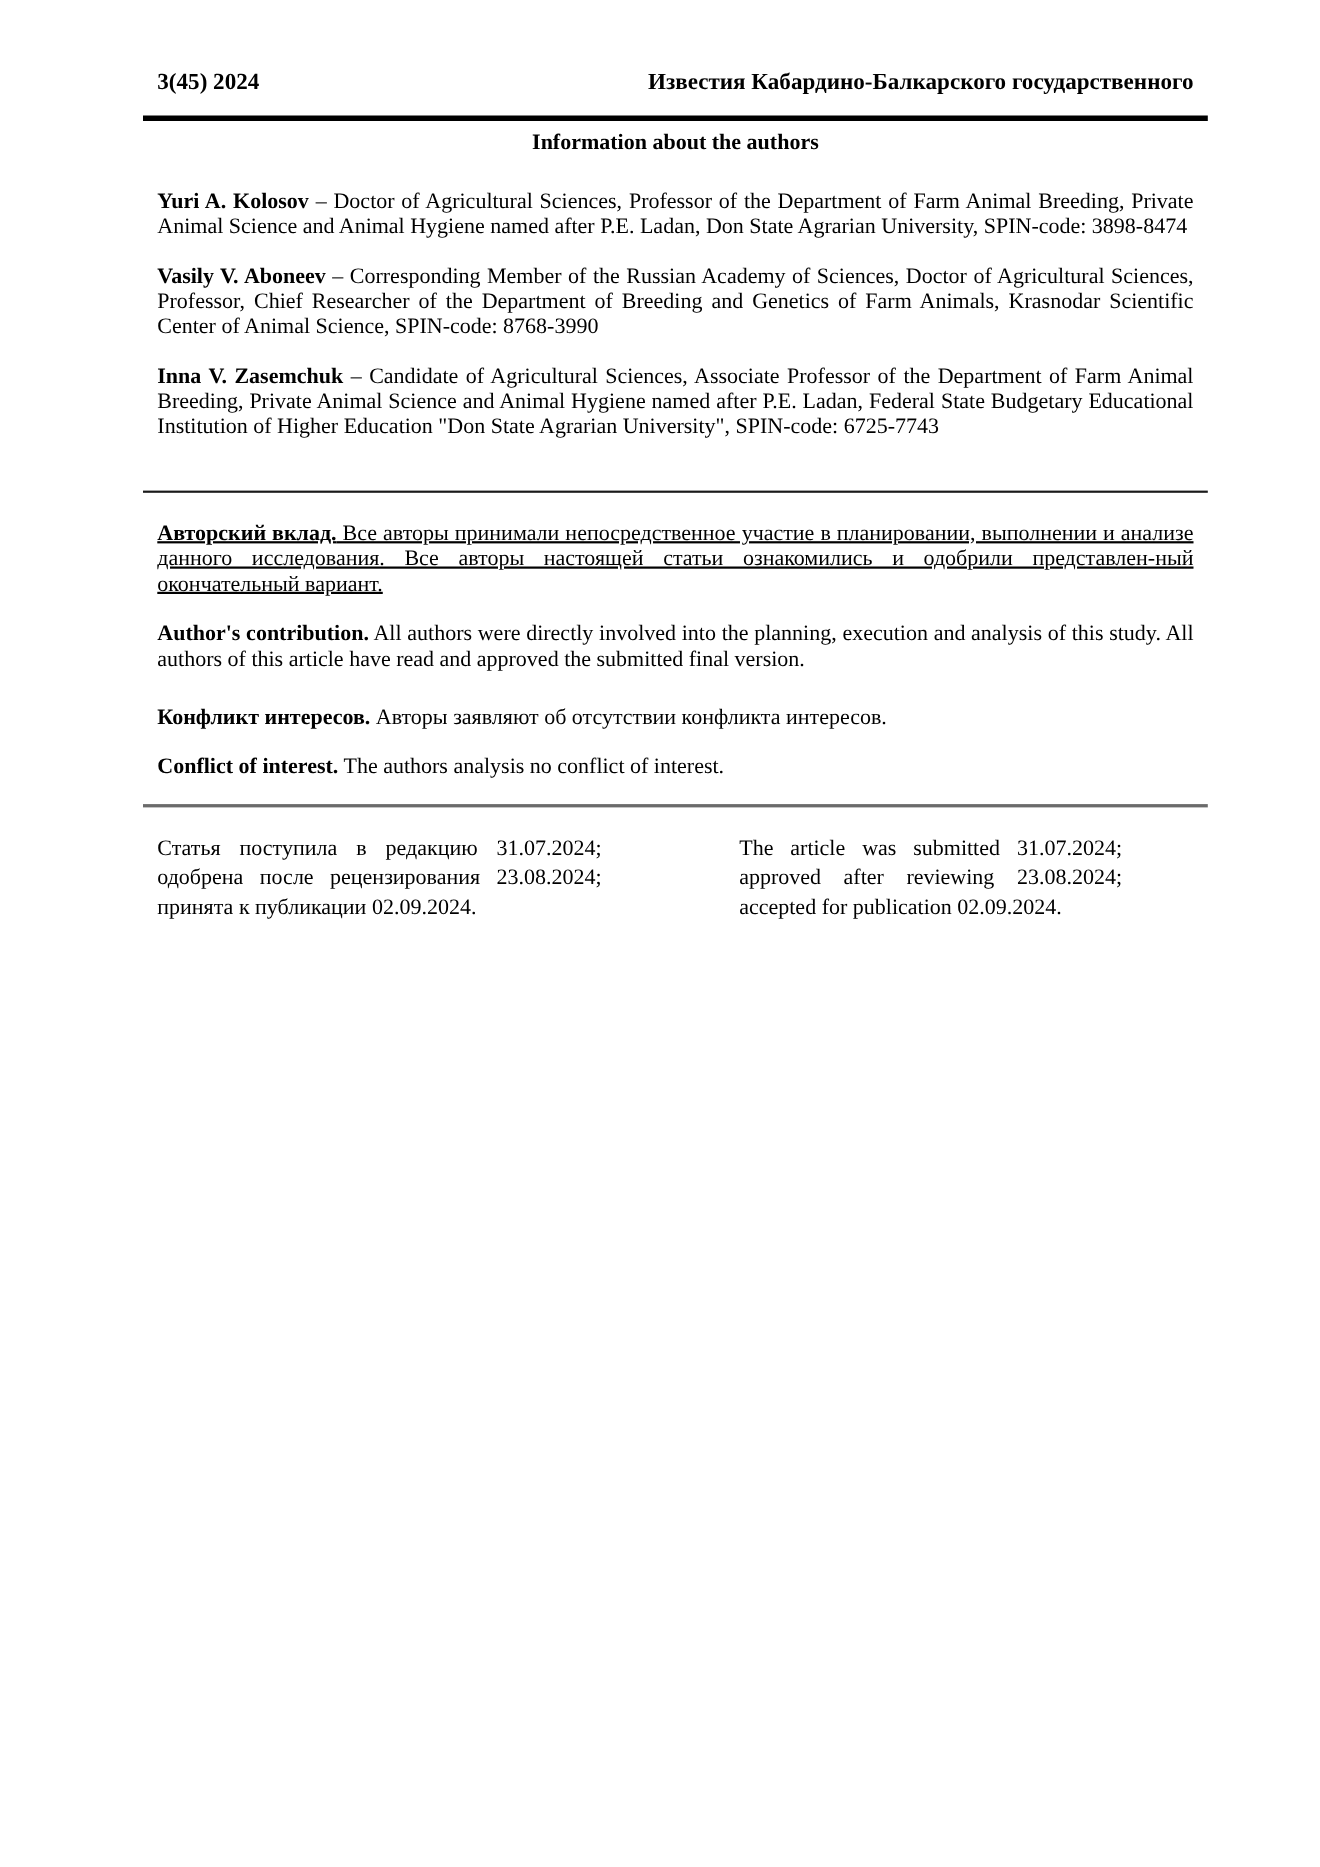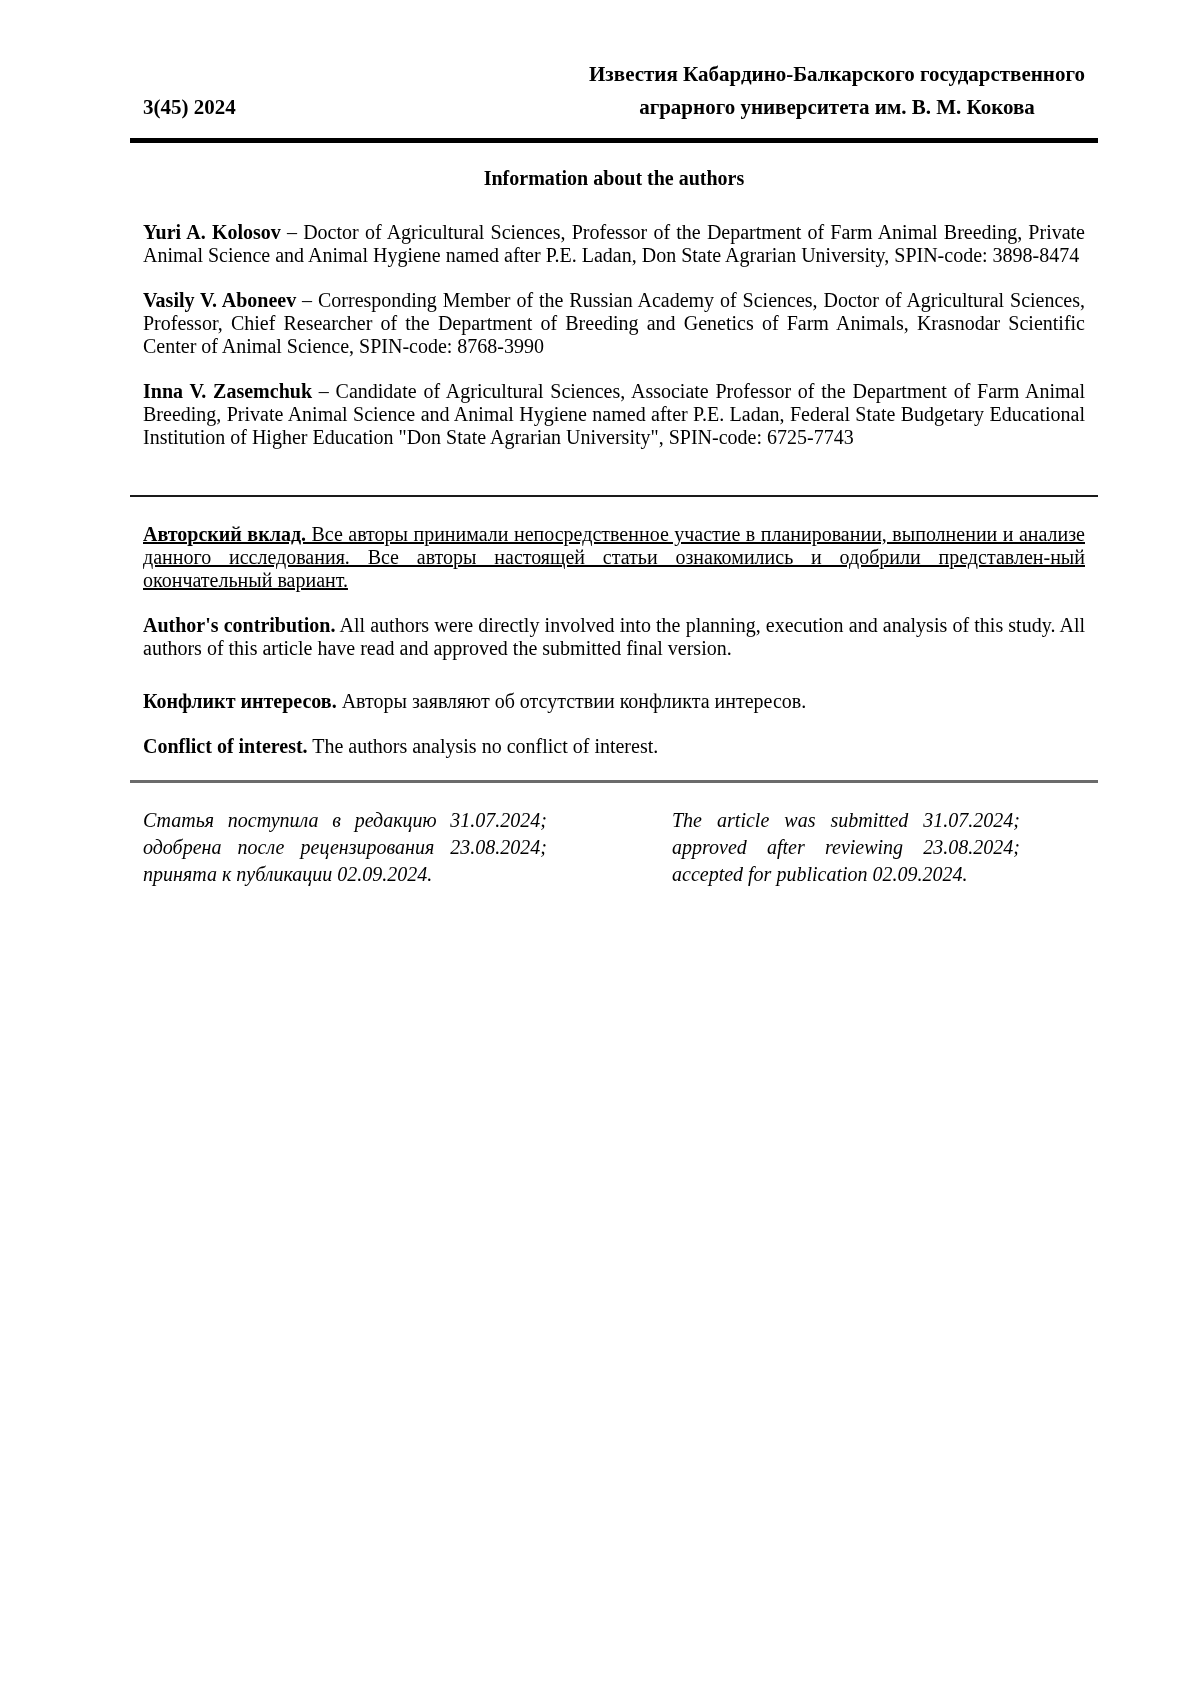--- a/index.html
+++ b/index.html
@@ -50,42 +50,41 @@
     margin-right: -13px;
   }
   .rule.gray {
     height: 3px;
     background: #6b6b6b;
     margin-top: 22px;
     margin-left: -13px;
     margin-right: -13px;
   }
   .section-heading {
-    margin: 24px 0 0 0;
+    margin: 8px 0 0 0;
     font-size: 20px;
     line-height: 23px;
     font-weight: bold;
     text-align: center;
   }
   .para {
     margin: 22px 0 0 0;
     font-size: 20px;
     line-height: 23px;
     text-align: justify;
   }
   .para.first-author { margin-top: 31px; }
   .para.mt26 { margin-top: 26px; text-decoration: underline; }
   .para.mt36 { }
   .para.mt30 { margin-top: 30px; }
   .para b { font-weight: bold; }
   
   .dates {
     display: flex;
     margin-top: 24px;
-    font-style: italic;
     font-size: 20px;
     line-height: 27px;
   }
   .dates-ru {
     width: 404px;
     text-align: justify;
   }
   .dates-en {
     width: 348px;
     margin-left: auto;
@@ -105,21 +104,20 @@
 </head>
 <body>
 
 <div class="page">
   <div class="content">
 
     <header class="journal-header">
       <div class="issue">3(45) 2024</div>
       <div class="journal-title">
         <div>Известия Кабардино-Балкарского государственного</div>
-        <div>аграрного университета им. В. М. Кокова</div>
       </div>
     </header>
 
     <div class="rule thick"></div>
 
     <h2 class="section-heading">Information about the authors</h2>
 
     <p class="para first-author"><b>Yuri A. Kolosov</b><span> – Doctor of Agricultural Sciences, Professor of the Department of Farm Animal Breeding, Private Animal Science and Animal Hygiene named after P.E. Ladan, Don State Agrarian University, SPIN-code: 3898-8474</span></p>
 
     <p class="para"><b>Vasily V. Aboneev</b><span> – Corresponding Member of the Russian Academy of Sciences, Doctor of Agricultural Sciences, Professor, Chief Researcher of the Department of Breeding and Genetics of Farm Animals, Krasnodar Scientific Center of Animal Science, SPIN-code: 8768-3990</span></p>

